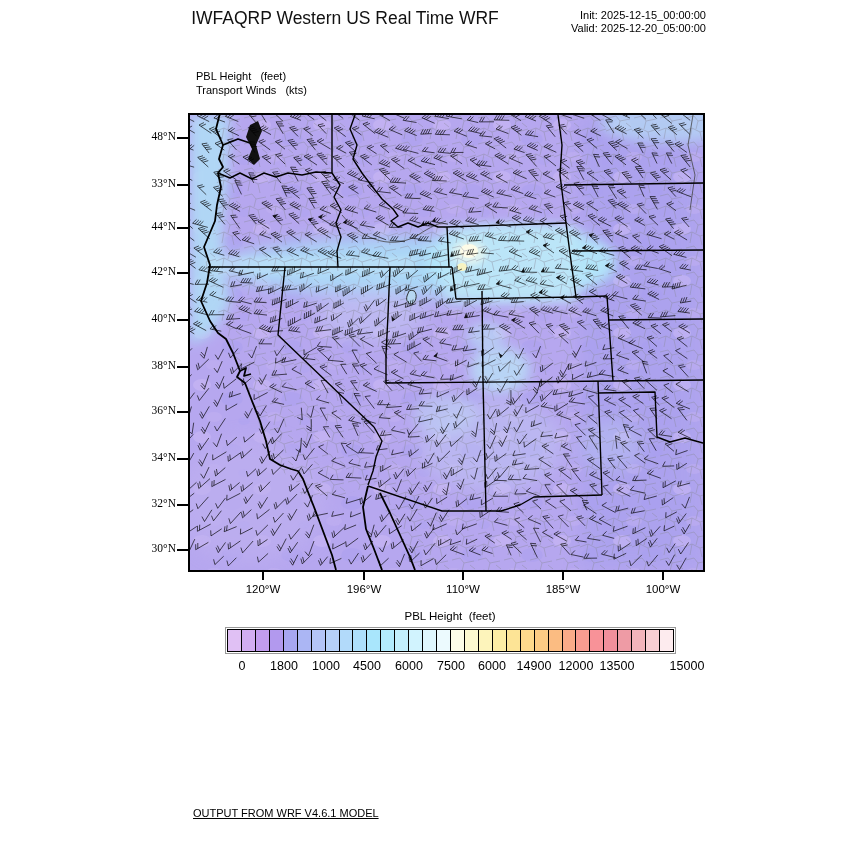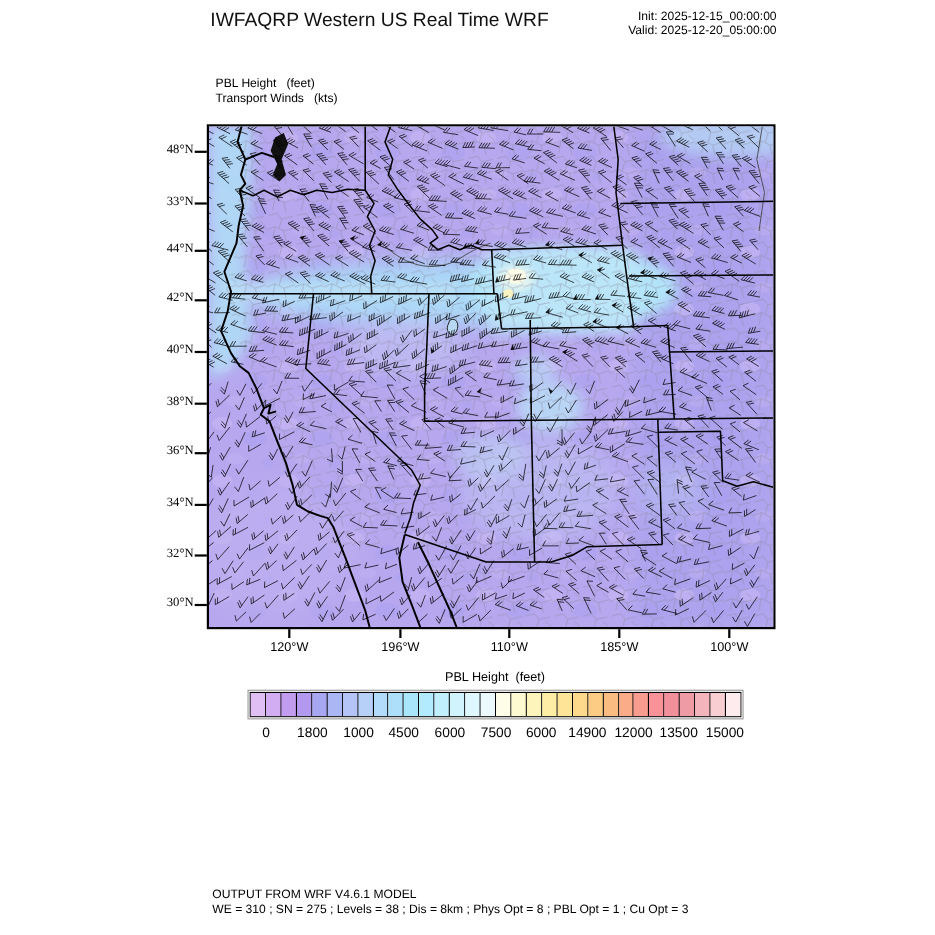--- a/index.html
+++ b/index.html
@@ -15,21 +15,21 @@
   .lat-label{left:126px;width:50px;text-align:right;font-size:11.5px;font-family:Liberation Serif, serif;}
   .lon-label{top:583px;width:60px;text-align:center;font-size:11.5px;}
   .tick-l{left:177px;width:11px;height:2px;background:#000;}
   .tick-b{top:572px;width:2px;height:8px;background:#000;}
   .cb-title{left:300px;top:610px;width:300px;text-align:center;font-size:11.5px;white-space:pre;}
   .cbar{left:227px;top:629px;width:445px;height:21px;display:flex;
         border:1px solid #000;outline:1px solid #999;outline-offset:1px;background:#fff;}
   .cbcell{flex:1 1 auto;border-right:1px solid #000;}
   .cbcell:last-child{border-right:none;}
   .cb-label{top:659px;width:70px;text-align:center;font-size:12.5px;}
-  .footer{left:193px;top:806px;width:560px;font-size:11px;line-height:14px;}
+  .footer{left:193px;top:806px;width:560px;font-size:11px;line-height:14px;text-decoration:underline;}
 </style>
 </head>
 <body>
 
 <div class="canvas">
 
   <div class="abs title">IWFAQRP Western US Real Time WRF</div>
   <div class="abs initline">Init: 2025-12-15_00:00:00</div>
   <div class="abs validline">Valid: 2025-12-20_05:00:00</div>
 
@@ -202,20 +202,19 @@
   <div class="abs cb-label" style="left:207px">0</div>
   <div class="abs cb-label" style="left:249px">1800</div>
   <div class="abs cb-label" style="left:291px">1000</div>
   <div class="abs cb-label" style="left:332px">4500</div>
   <div class="abs cb-label" style="left:374px">6000</div>
   <div class="abs cb-label" style="left:416px">7500</div>
   <div class="abs cb-label" style="left:457px">6000</div>
   <div class="abs cb-label" style="left:499px">14900</div>
   <div class="abs cb-label" style="left:541px">12000</div>
   <div class="abs cb-label" style="left:582px">13500</div>
-  <div class="abs cb-label" style="left:624px">15000</div>
+  <div class="abs cb-label" style="left:652px">15000</div>
 
   <div class="abs footer">
     <div>OUTPUT FROM WRF V4.6.1 MODEL</div>
-    <div>WE = 310 ; SN = 275 ; Levels = 38 ; Dis = 8km ; Phys Opt = 8 ; PBL Opt = 1 ; Cu Opt = 3</div>
   </div>
 
 </div>
 
 </body></html>

